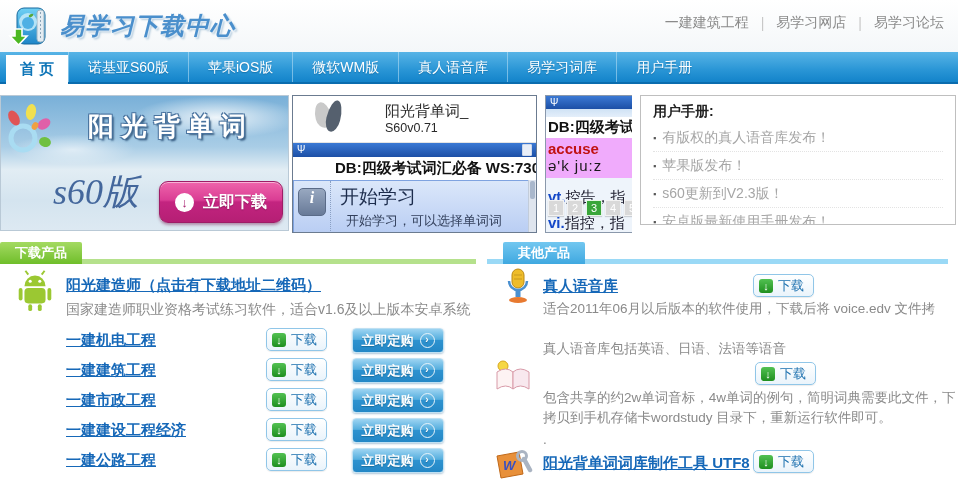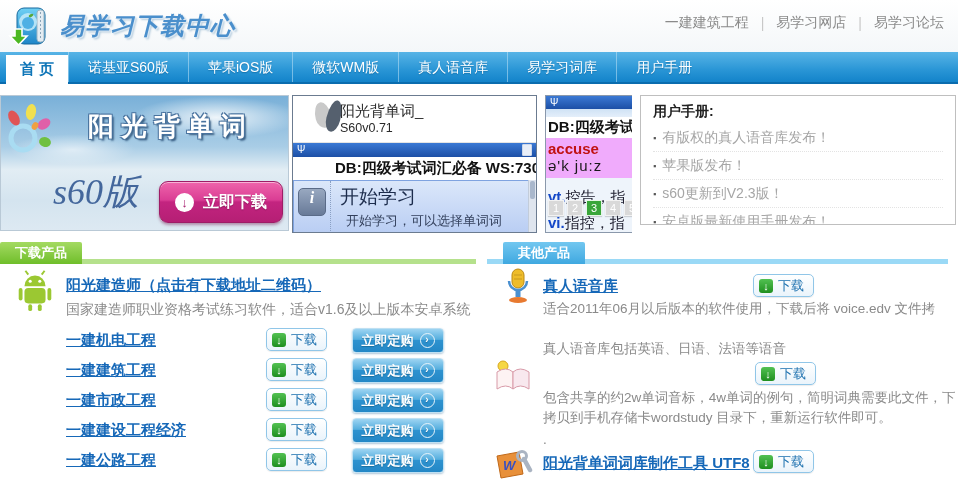--- a/index.html
+++ b/index.html
@@ -47,21 +47,21 @@
   .bdl-circle{width:19px;height:19px;border-radius:50%;background:#fff;color:#a82070;
     font-size:13px;font-weight:bold;line-height:19px;text-align:center;}
   .bdl-label{color:#fff;font-weight:bold;font-size:16px;text-shadow:0 1px 1px #8e1a5c;}
 
   
   .phone1{position:absolute;left:292px;top:7px;width:245px;height:138px;background:#fff;
     border:1px solid #6b7b90;box-sizing:border-box;overflow:hidden;}
   .p1-head{height:46px;display:flex;align-items:center;background:#fff;border-bottom:1px solid #e4e4e4;}
   .leaf1{position:absolute;left:22px;top:6px;width:16px;height:26px;background:#c9c9c9;border-radius:50% 50% 50% 50%/60% 60% 40% 40%;transform:rotate(-14deg);}
   .leaf2{position:absolute;left:34px;top:4px;width:14px;height:32px;background:#55606e;border-radius:50% 50% 50% 50%/60% 60% 40% 40%;transform:rotate(14deg);}
-  .p1-titles{margin-left:47px;line-height:1.25;}
+  .p1-titles{margin-left:92px;line-height:1.25;}
   .p1-t1{font-size:15px;color:#2a2a2a;}
   .p1-t2{font-size:12.5px;color:#2a2a2a;}
   .p1-status{height:14px;background:linear-gradient(#3b79d4,#1c4fa6);display:flex;align-items:center;
     justify-content:space-between;padding:0 4px;}
   .ant{color:#fff;font-size:10px;line-height:10px;}
   .batt{width:8px;height:10px;background:#e8eef8;border-radius:1px;border:1px solid #cdd8ea;}
   .p1-db{height:23px;display:flex;align-items:center;font-size:15px;font-weight:bold;color:#111;padding-left:2px;background:#fff;white-space:nowrap;margin-left:40px;}
   .p1-menu{position:relative;height:52px;margin:0 7px 0 0;background:linear-gradient(#dbe7fa,#b9cdf3);
     border:1px solid #7fa3e0;display:flex;}
   .info-icon{position:absolute;left:4px;top:7px;width:26px;height:26px;border-radius:5px;border:1px solid #5a6b88;

